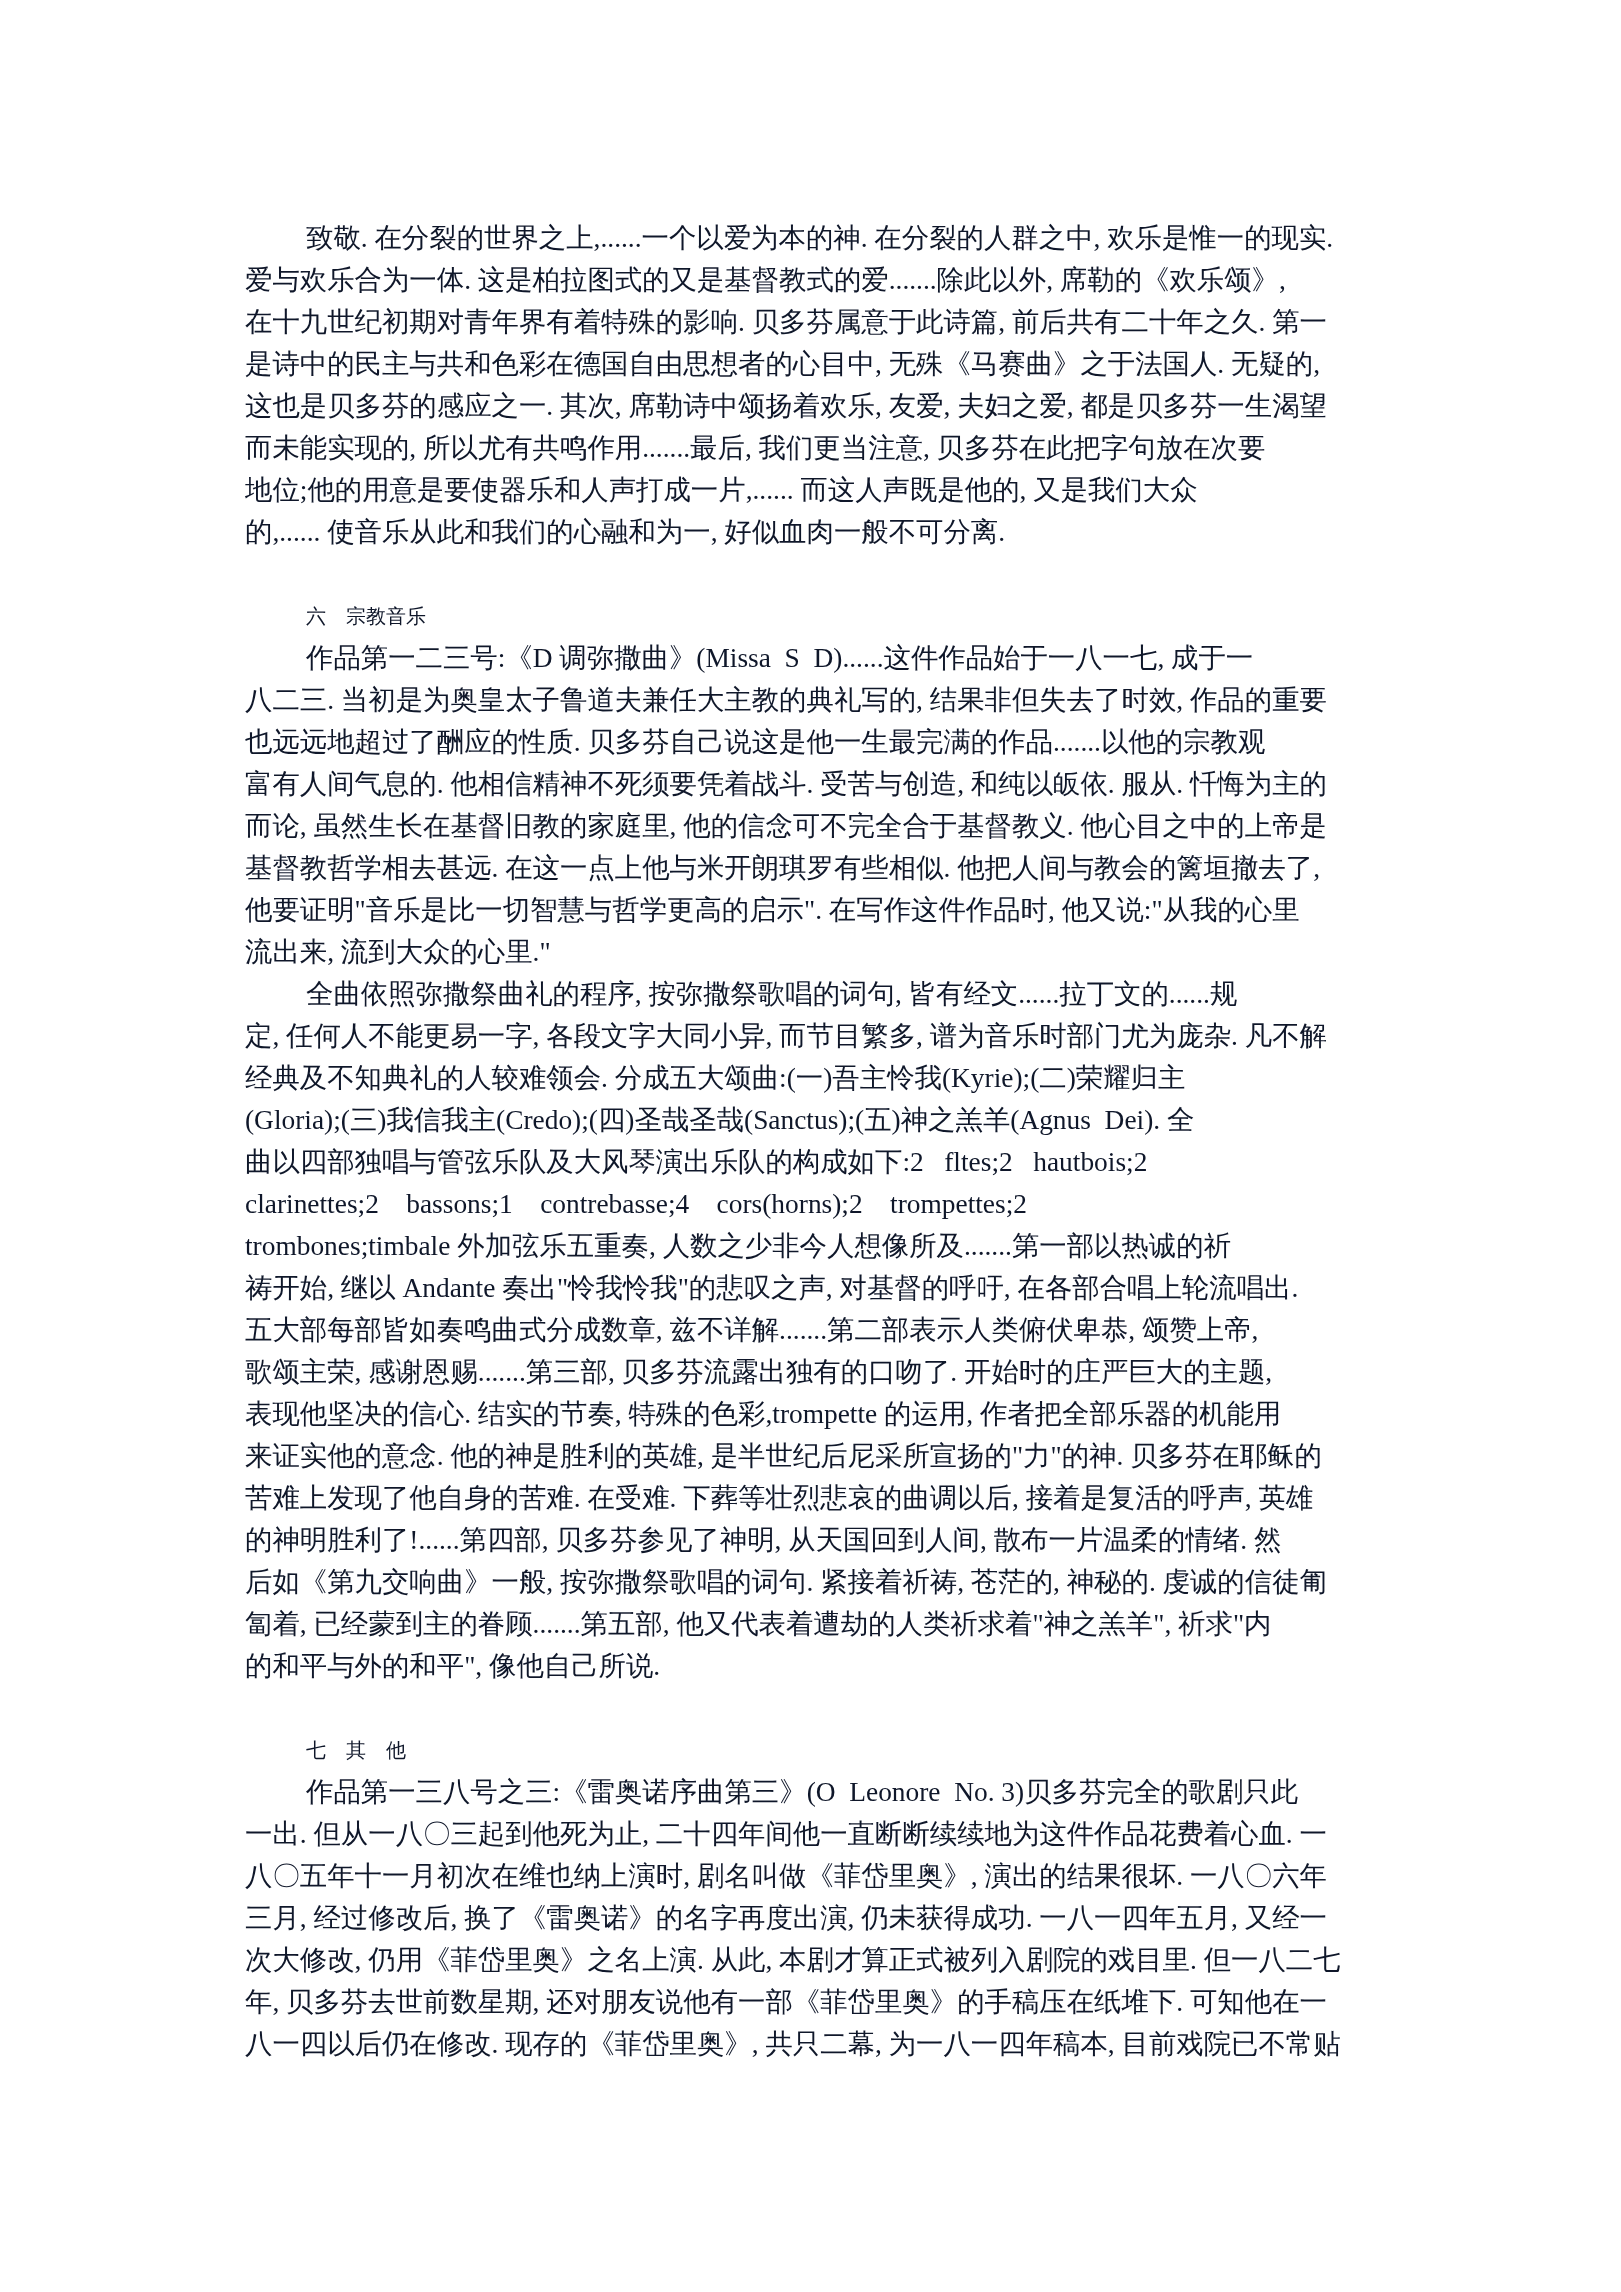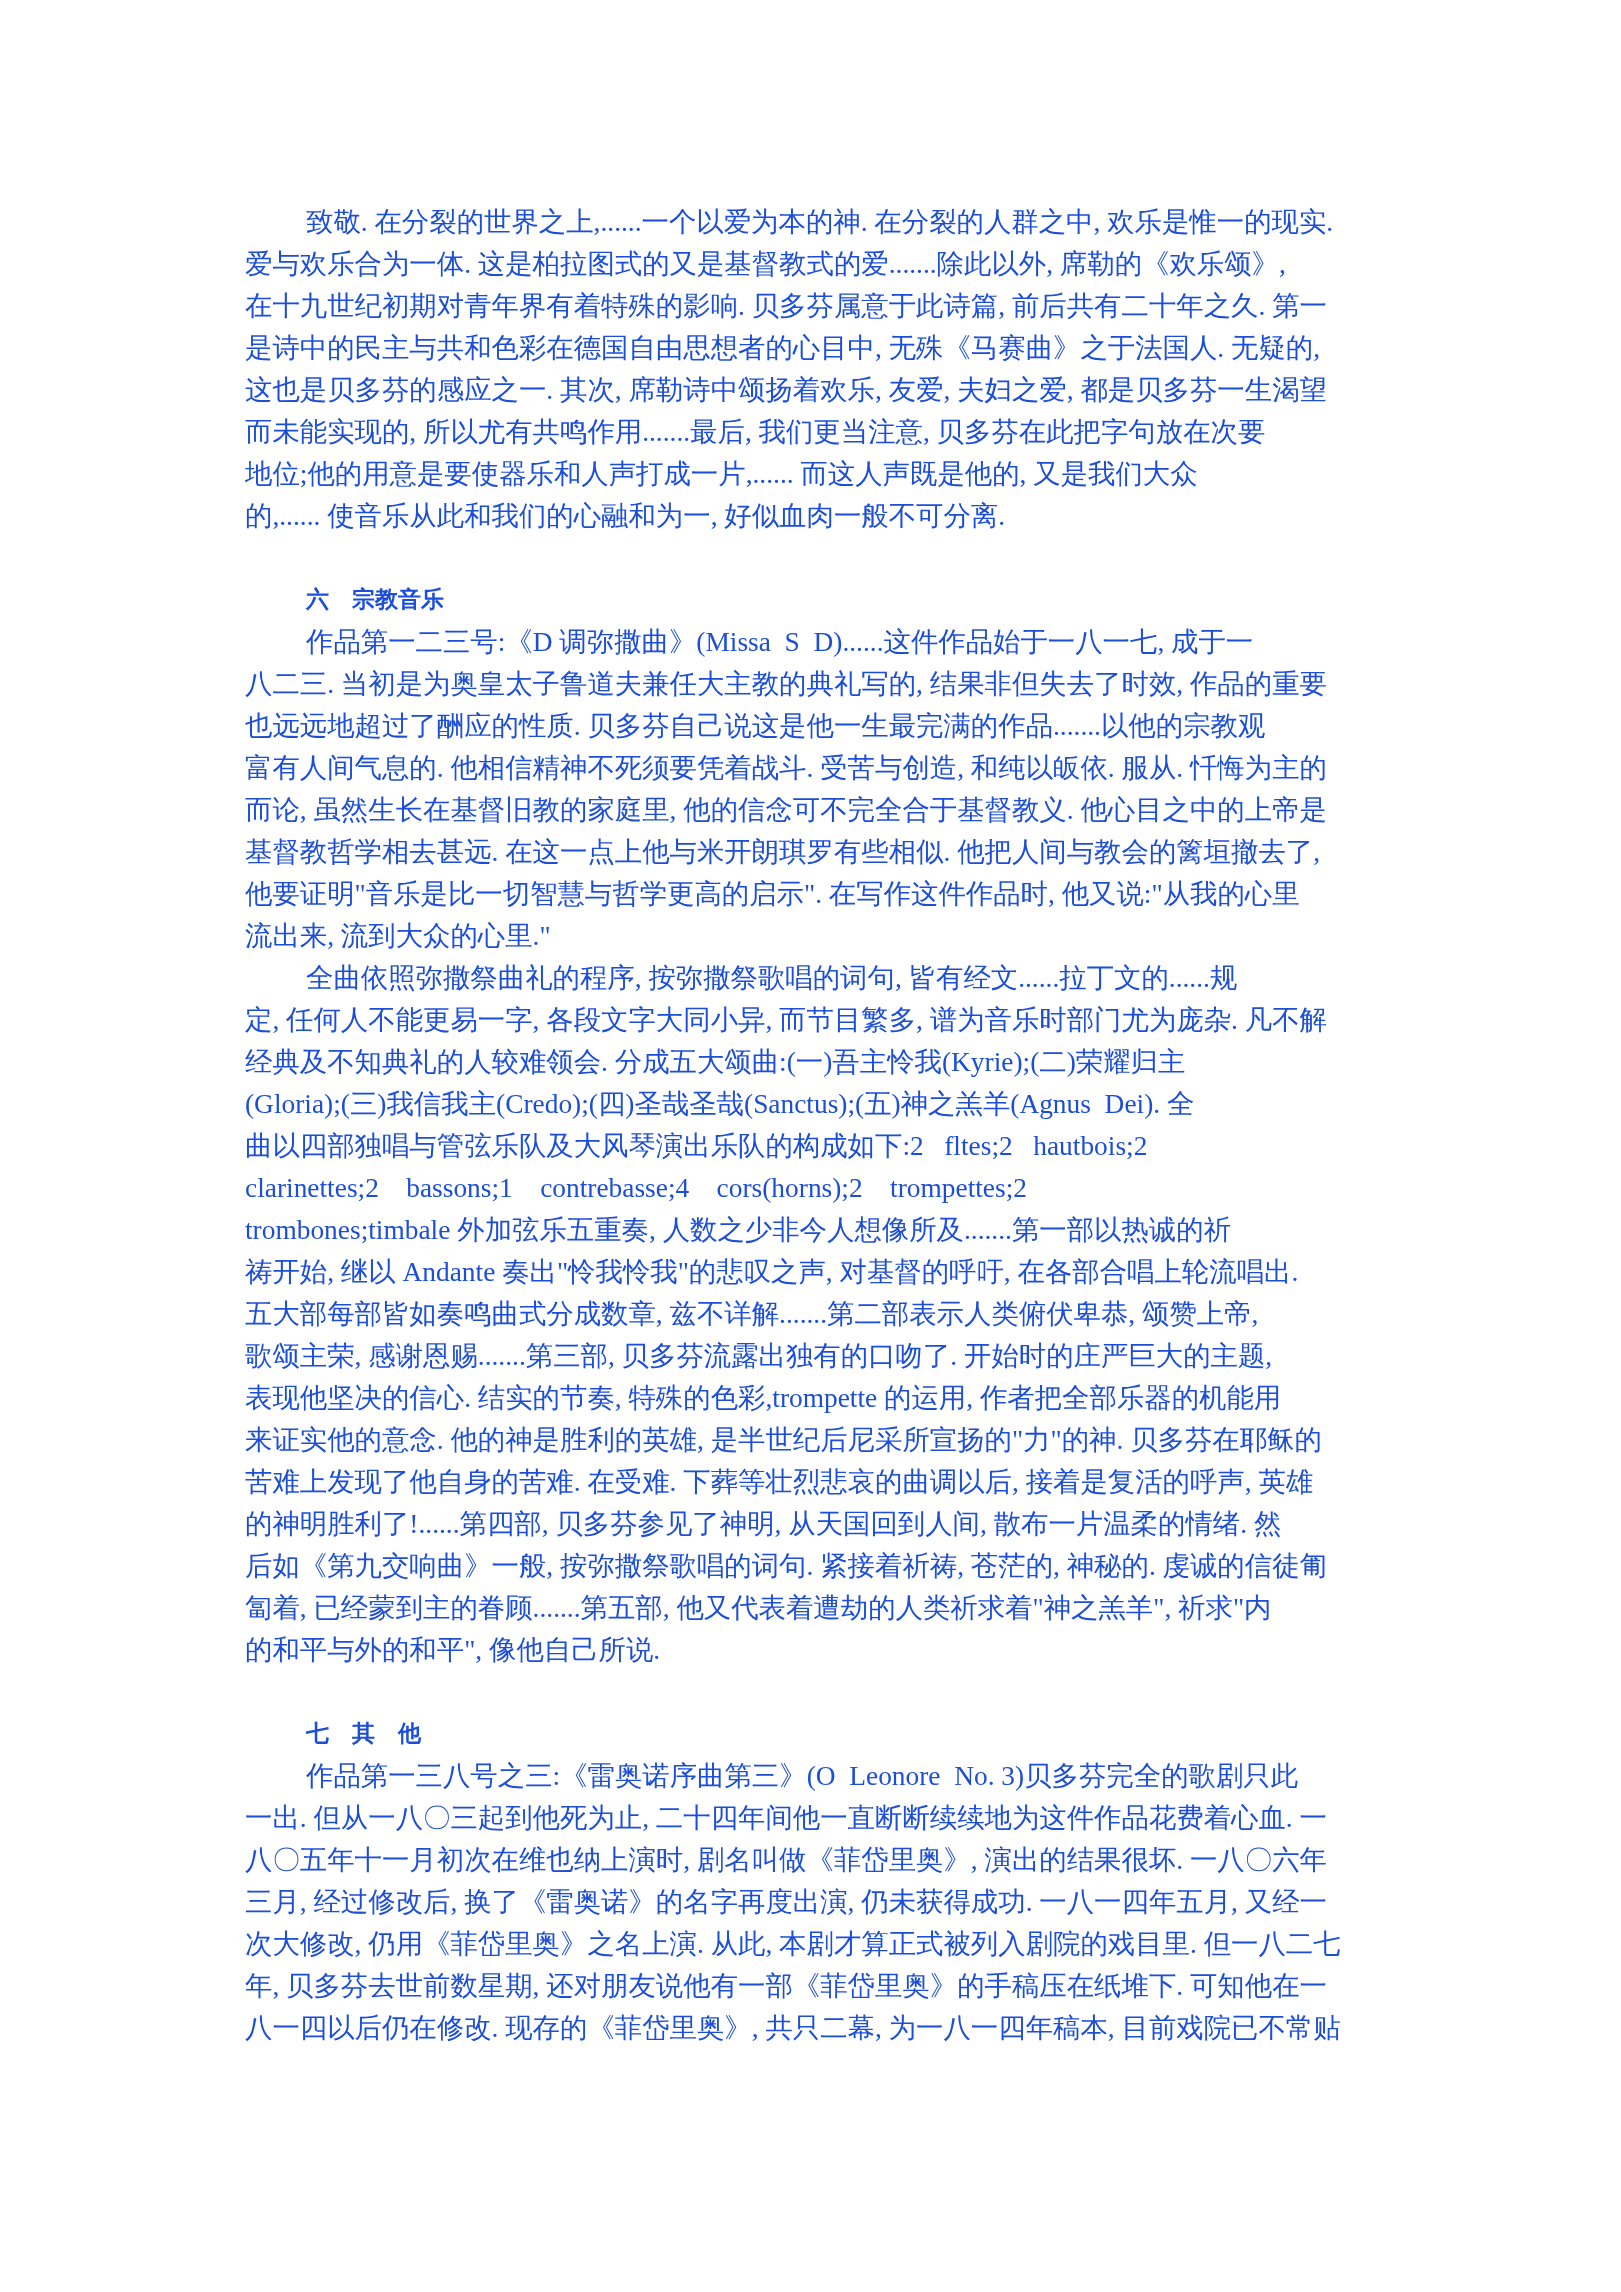--- a/index.html
+++ b/index.html
@@ -40,30 +40,30 @@
     overflow: visible;
   }
   .line.first {
     padding-left: 61px;
   }
   .heading {
     margin-top: 42px;
     height: 42px;
     padding-left: 61px;
     white-space: pre;
-    font-size: 23px;
+    font-size: 20px;
     line-height: 42px;
-    font-weight: bold;
+    font-weight: normal;
   }
 </style>
 </head>
 <body>
 
 <div class="page" style="background: rgb(255, 255, 255);">
-  <div class="text-column" id="text-column" style="color: #1d4ed8;">
+  <div class="text-column" id="text-column" style="color: #0f172a; margin-top: 16px;">
       <div class="para">
         <div class="line first">致敬. 在分裂的世界之上,......一个以爱为本的神. 在分裂的人群之中, 欢乐是惟一的现实.</div>
         <div class="line">爱与欢乐合为一体. 这是柏拉图式的又是基督教式的爱.......除此以外, 席勒的《欢乐颂》,</div>
         <div class="line">在十九世纪初期对青年界有着特殊的影响. 贝多芬属意于此诗篇, 前后共有二十年之久. 第一</div>
         <div class="line">是诗中的民主与共和色彩在德国自由思想者的心目中, 无殊《马赛曲》之于法国人. 无疑的,</div>
         <div class="line">这也是贝多芬的感应之一. 其次, 席勒诗中颂扬着欢乐, 友爱, 夫妇之爱, 都是贝多芬一生渴望</div>
         <div class="line">而未能实现的, 所以尤有共鸣作用.......最后, 我们更当注意, 贝多芬在此把字句放在次要</div>
         <div class="line">地位;他的用意是要使器乐和人声打成一片,...... 而这人声既是他的, 又是我们大众</div>
         <div class="line">的,...... 使音乐从此和我们的心融和为一, 好似血肉一般不可分离.</div>
       </div>

